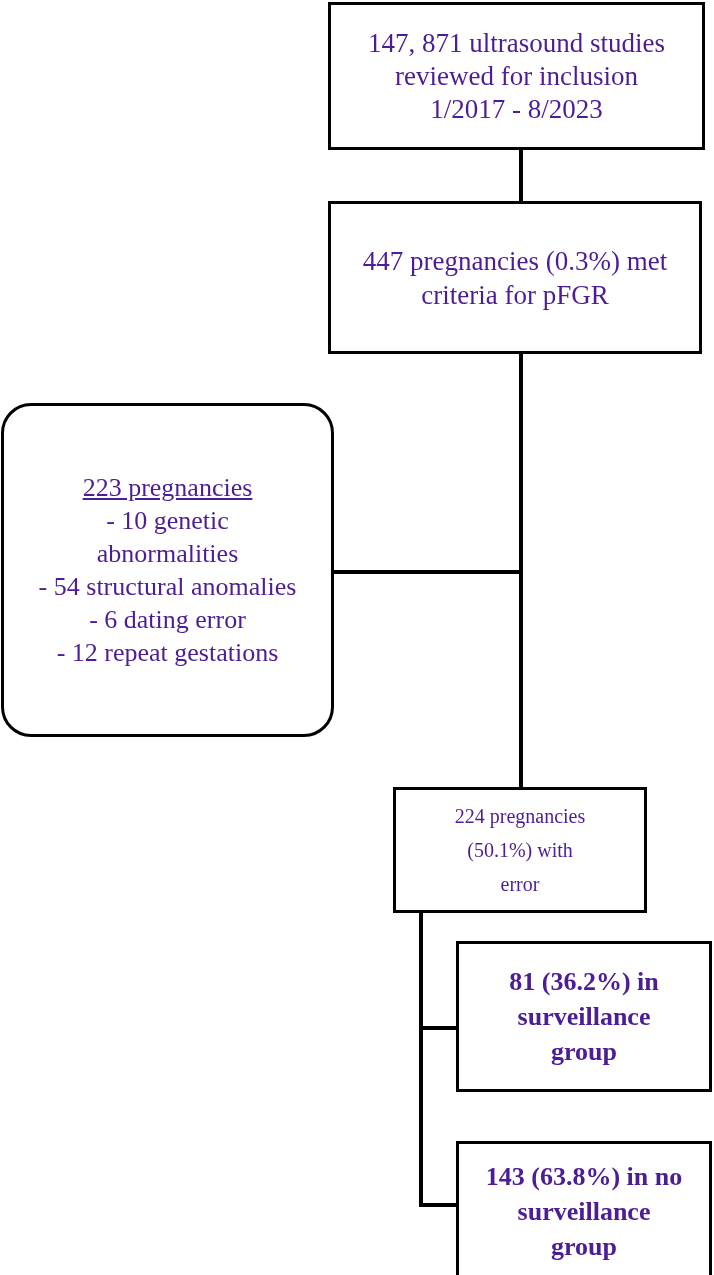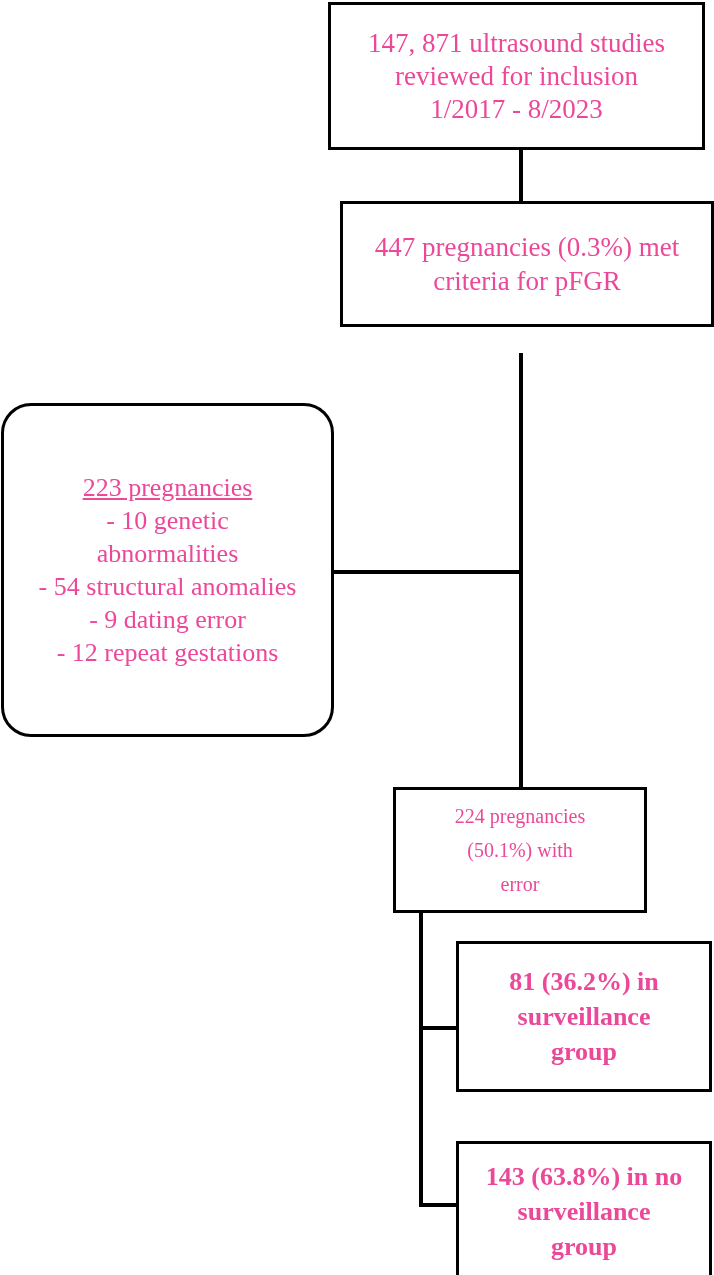--- a/index.html
+++ b/index.html
@@ -7,21 +7,21 @@
     margin: 0;
     padding: 0;
     background: #ffffff;
   }
   #flow-root {
     position: relative;
     width: 714px;
     height: 1275px;
     background: #ffffff;
     font-family: "Liberation Serif", "DejaVu Serif", serif;
-    color: #ec4899;
+    color: #4c1d95;
     overflow: hidden;
   }
   .node {
     position: absolute;
     box-sizing: border-box;
     border: 3px solid #000000;
     background: #ffffff;
     display: flex;
     align-items: center;
     justify-content: center;
@@ -39,21 +39,21 @@
     white-space: nowrap;
   }
   .connector {
     position: absolute;
     background: #000000;
     z-index: 1;
   }
 
   
   #node-reviewed   { left: 328px;  top: 2px;    width: 377px; height: 148px; }
-  #node-met        { left: 340px;  top: 201px;  width: 374px; height: 126px; }
+  #node-met        { left: 328px;  top: 201px;  width: 374px; height: 153px; }
   #node-excluded   { left: 1px;    top: 403px;  width: 333px; height: 334px; border-radius: 30px; }
   #node-final      { left: 393px;  top: 787px;  width: 254px; height: 126px; }
   #node-surv       { left: 456px;  top: 941px;  width: 256px; height: 151px; align-items: center; }
   #node-nosurv     { left: 456px;  top: 1141px; width: 256px; height: 140px; }
 
   
   #node-reviewed .lines { font-size: 27px; line-height: 33px; }
   #node-met .lines      { font-size: 27px; line-height: 34px; }
   #node-excluded .lines { font-size: 26px; line-height: 33px; }
   #node-final .lines    { font-size: 20px; line-height: 34px; }
@@ -101,21 +101,21 @@
   <div class="connector" id="conn-trunk"></div>
 
   <div class="connector" id="conn-excluded-trunk"></div>
 
   <div class="node" id="node-excluded">
     <span class="lines">
       <span class="line underline">223 pregnancies</span>
       <span class="line">- 10 genetic</span>
       <span class="line">abnormalities</span>
       <span class="line">- 54 structural anomalies</span>
-      <span class="line">- 9 dating error</span>
+      <span class="line">- 6 dating error</span>
       <span class="line">- 12 repeat gestations</span>
     </span>
   </div>
 
   <div class="node" id="node-final">
     <span class="lines">
       <span class="line">224 pregnancies</span>
       <span class="line">(50.1%) with</span>
       <span class="line">error</span>
     </span>

